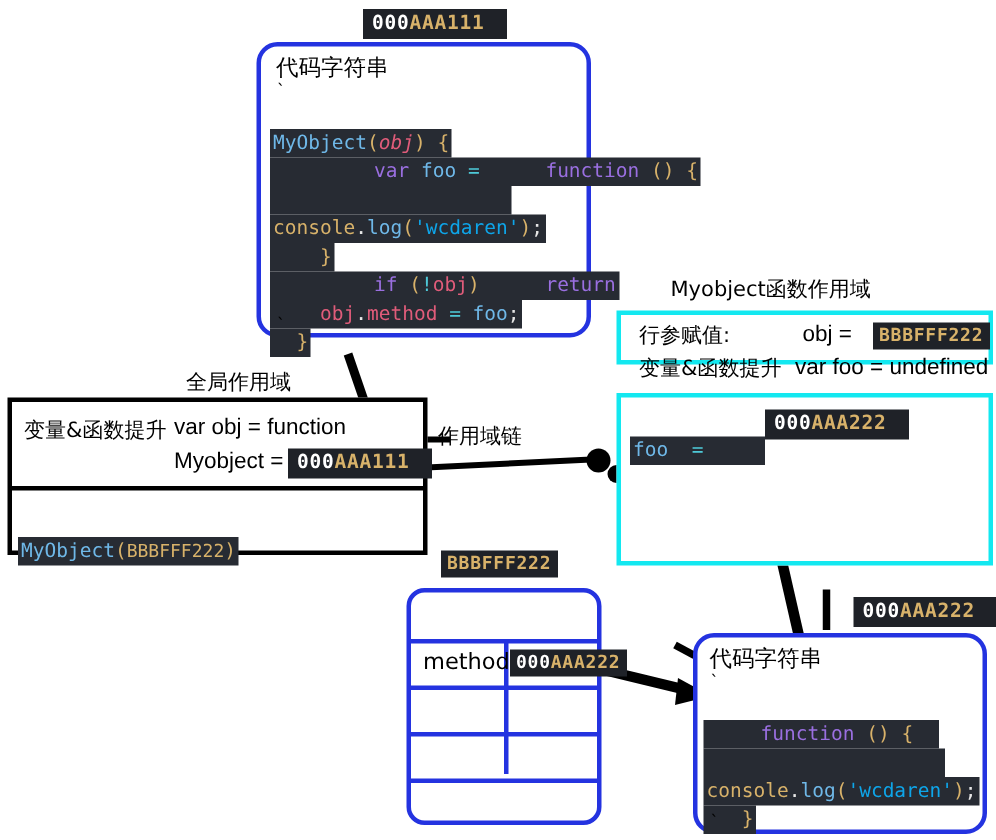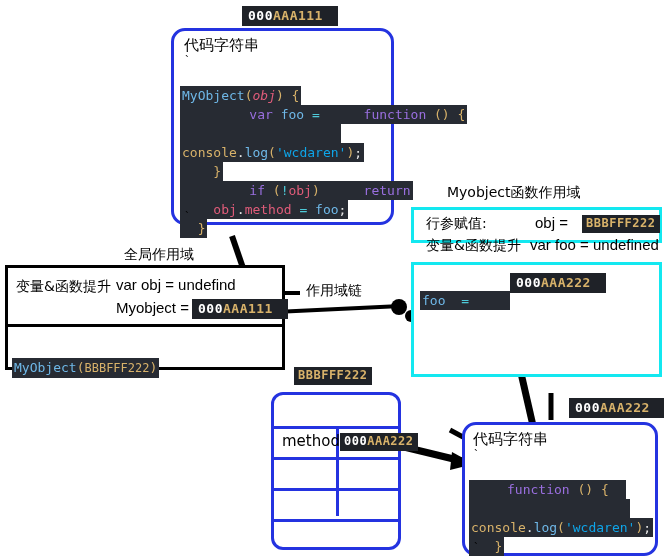--- a/index.html
+++ b/index.html
@@ -201,34 +201,34 @@
 <span class="ln">  <span class="c-punc">}</span></span>
     </div>
     <div class="abs tick" style="left:10px; top:182px;">`</div>
   </div>
 
   <div class="abs caption" style="left:124px; top:246px;">全局作用域</div>
 
   <div class="abs box-black" style="left:5px; top:265px; width:280px; height:105px;">
     <div class="abs" style="left:0; top:0; right:0; height:56px; border-bottom:3px solid #000;">
       <div class="abs cn" style="left:8px; top:10px;">变量&amp;函数提升</div>
-      <div class="abs en" style="left:108px; top:8px;">var obj = undefind</div>
+      <div class="abs en" style="left:108px; top:8px;">var obj = function</div>
       <div class="abs en" style="left:108px; top:31px;">Myobject = </div>
       <div class="abs addr" style="left:184px; top:31px;">
         <span>000</span><span class="gold">AAA111</span>
       </div>
     </div>
     <div class="abs" style="left:0; top:59px; right:0; bottom:0;">
       <div class="abs code" style="left:4px; top:12px;">
 <span class="ln"><span class="c-cls">MyObject</span><span class="c-punc">(</span><span class="c-obj" style="font-size:12px;">BBBFFF222</span><span class="c-punc">)</span></span>
       </div>
     </div>
   </div>
 
-  <div class="abs caption" style="left:306px; top:282px;text-align:center;">作用域链</div>
+  <div class="abs caption" style="left:292px; top:282px;text-align:center;">作用域链</div>
 
   <div class="abs caption" style="left:447px; top:184px;">Myobject函数作用域</div>
 
   <div class="abs box-cyan" style="left:411px; top:207px; width:251px; height:36px;">
     <div class="abs cn" style="left:12px; top:5px;">行参赋值:</div>
     <div class="abs en" style="left:121px; top:4px;">obj  =</div>
     <div class="abs addr small" style="left:168px; top:5px;">
       <span class="gold">BBBFFF222</span>
     </div>
     <div class="abs cn" style="left:12px; top:27px;">变量&amp;函数提升</div>

